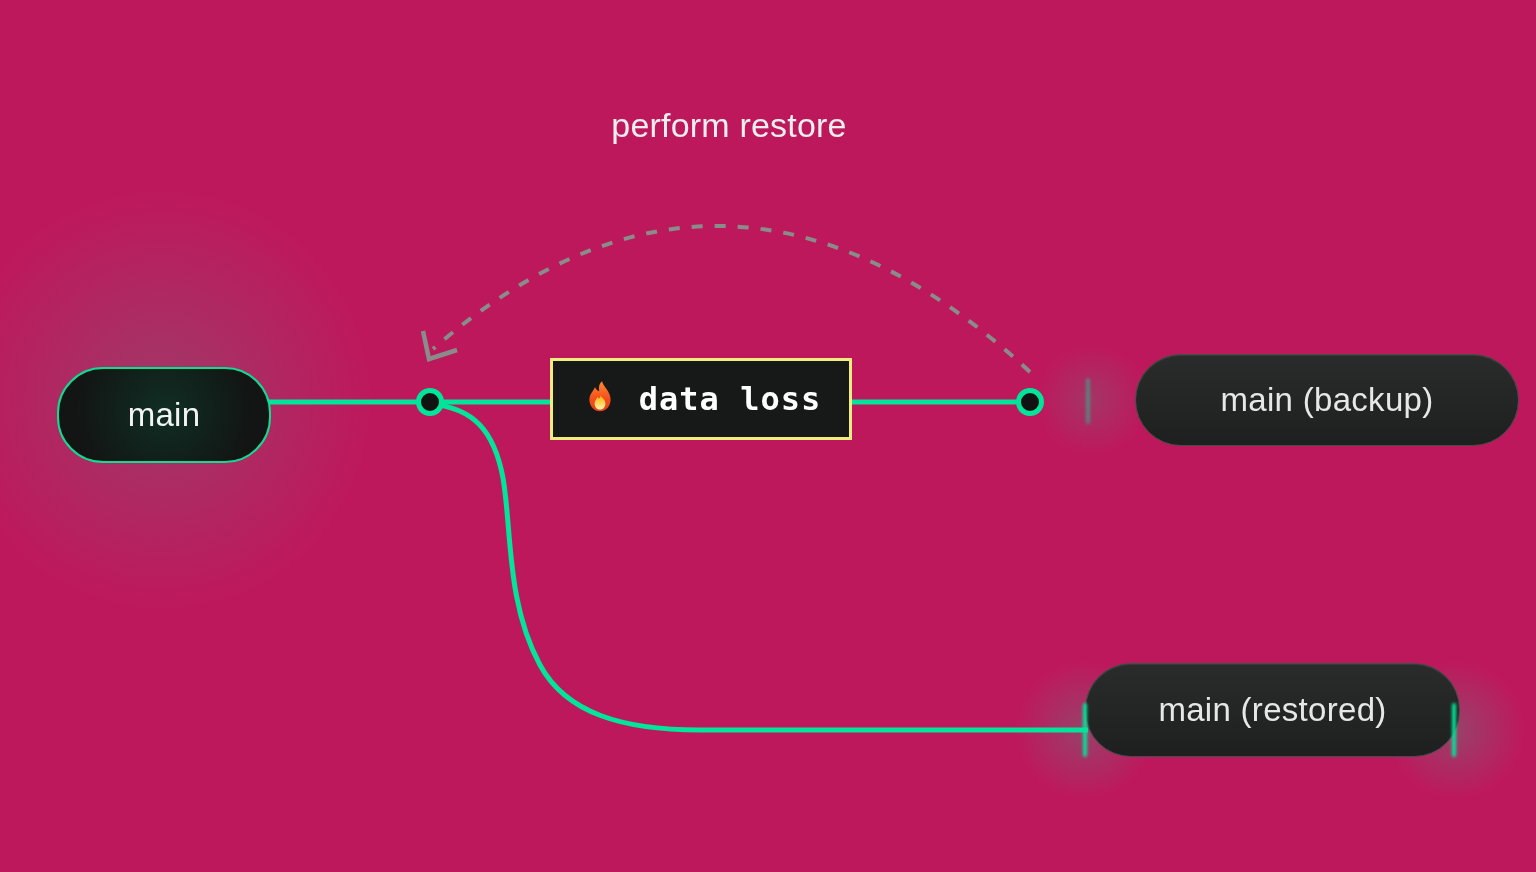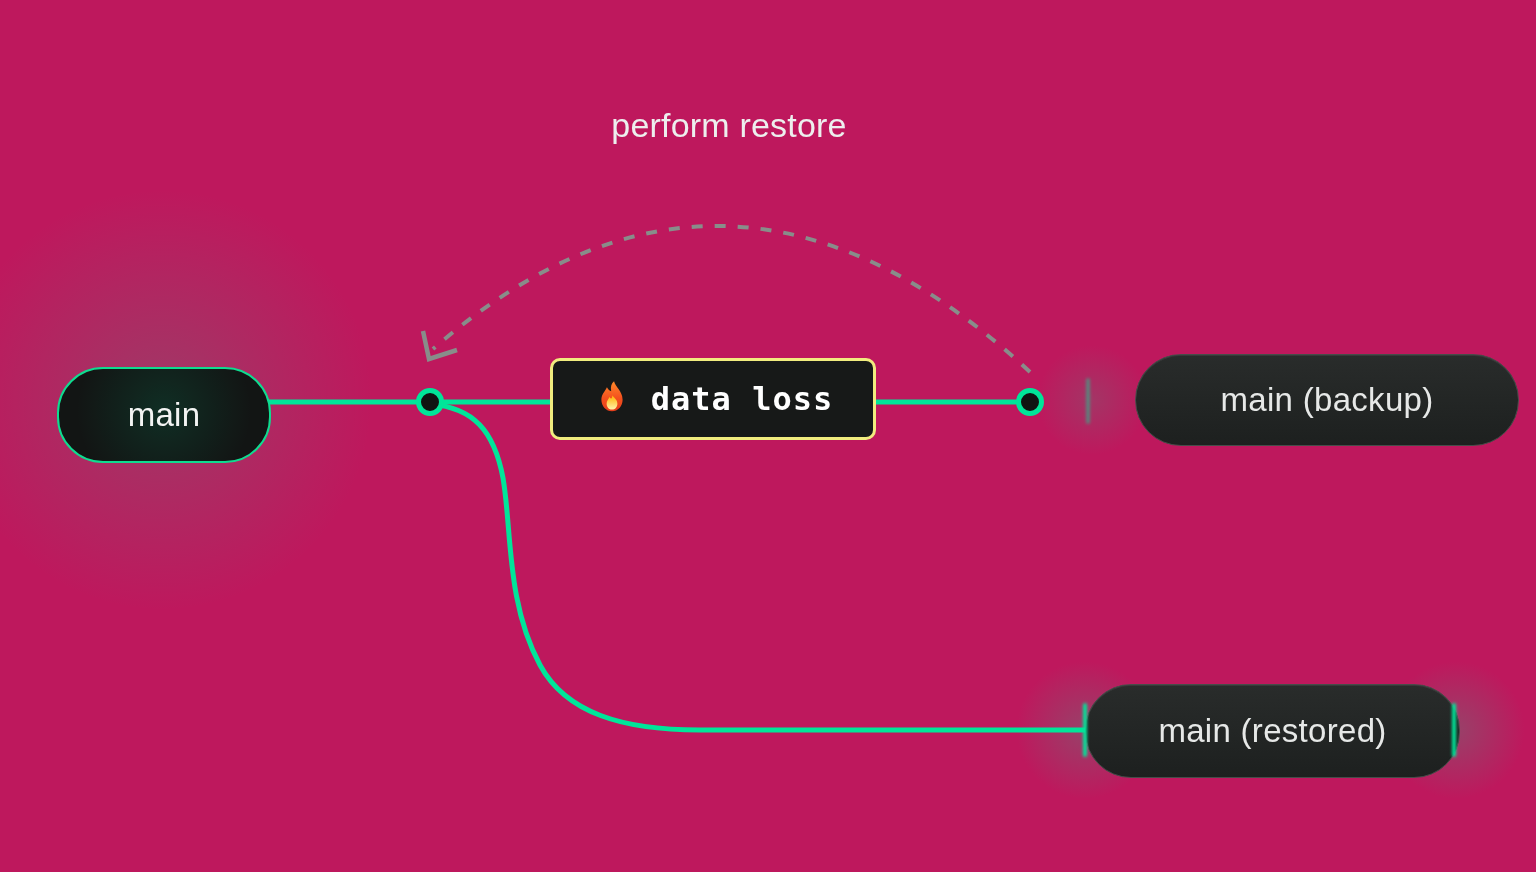--- a/index.html
+++ b/index.html
@@ -46,31 +46,31 @@
     background:radial-gradient(circle at 50% 45%, rgba(0,229,153,0.12) 0%, rgba(0,229,153,0.03) 55%, rgba(0,0,0,0) 75%), #121514;
     color:#f3f4f3;
     margin-top:12px;
   }
   .pill-gray{
     border:1.5px solid #474c49;
     background:linear-gradient(180deg,#292c2b 0%, #1d201f 100%);
     box-shadow:inset 0 1px 0 rgba(255,255,255,0.07);
   }
   .pill-backup{left:1088px;top:354px;width:382px;height:90px;margin-left:47px;}
-  .pill-restored{left:1085px;top:684px;width:373px;height:92px;justify-content:center;}
+  .pill-restored{left:1085px;top:663px;width:373px;height:92px;justify-content:center;}
   
   .edge-tick{position:absolute;z-index:5;width:4px;height:54px;border-radius:4px;
     background:#00e599;filter:blur(1.6px);pointer-events:none;}
   .tick-restored-left{left:1083px;top:703px;}
   .tick-restored-right{left:1452px;top:703px;}
   .tick-backup-left{left:1086px;top:378px;height:46px;opacity:.45;}
   
   .event-box{
-    position:absolute;z-index:4;left:550px;top:358px;width:326px;height:82px;
-    box-sizing:border-box;border:3px solid #f1ec7e;border-radius:10px;
+    position:absolute;z-index:4;left:550px;top:358px;width:302px;height:82px;
+    box-sizing:border-box;border:3px solid #f1ec7e;border-radius:0;
     background:#17191 8;background:#171918;
     display:flex;align-items:center;justify-content:center;gap:20px;
   }
   .event-box .label{
     font-family:"DejaVu Sans Mono", monospace;font-weight:bold;
     font-size:32px;color:#ffffff;letter-spacing:1px;
   }
   .flame{width:38px;height:38px;display:block;}
 </style>
 </head>

